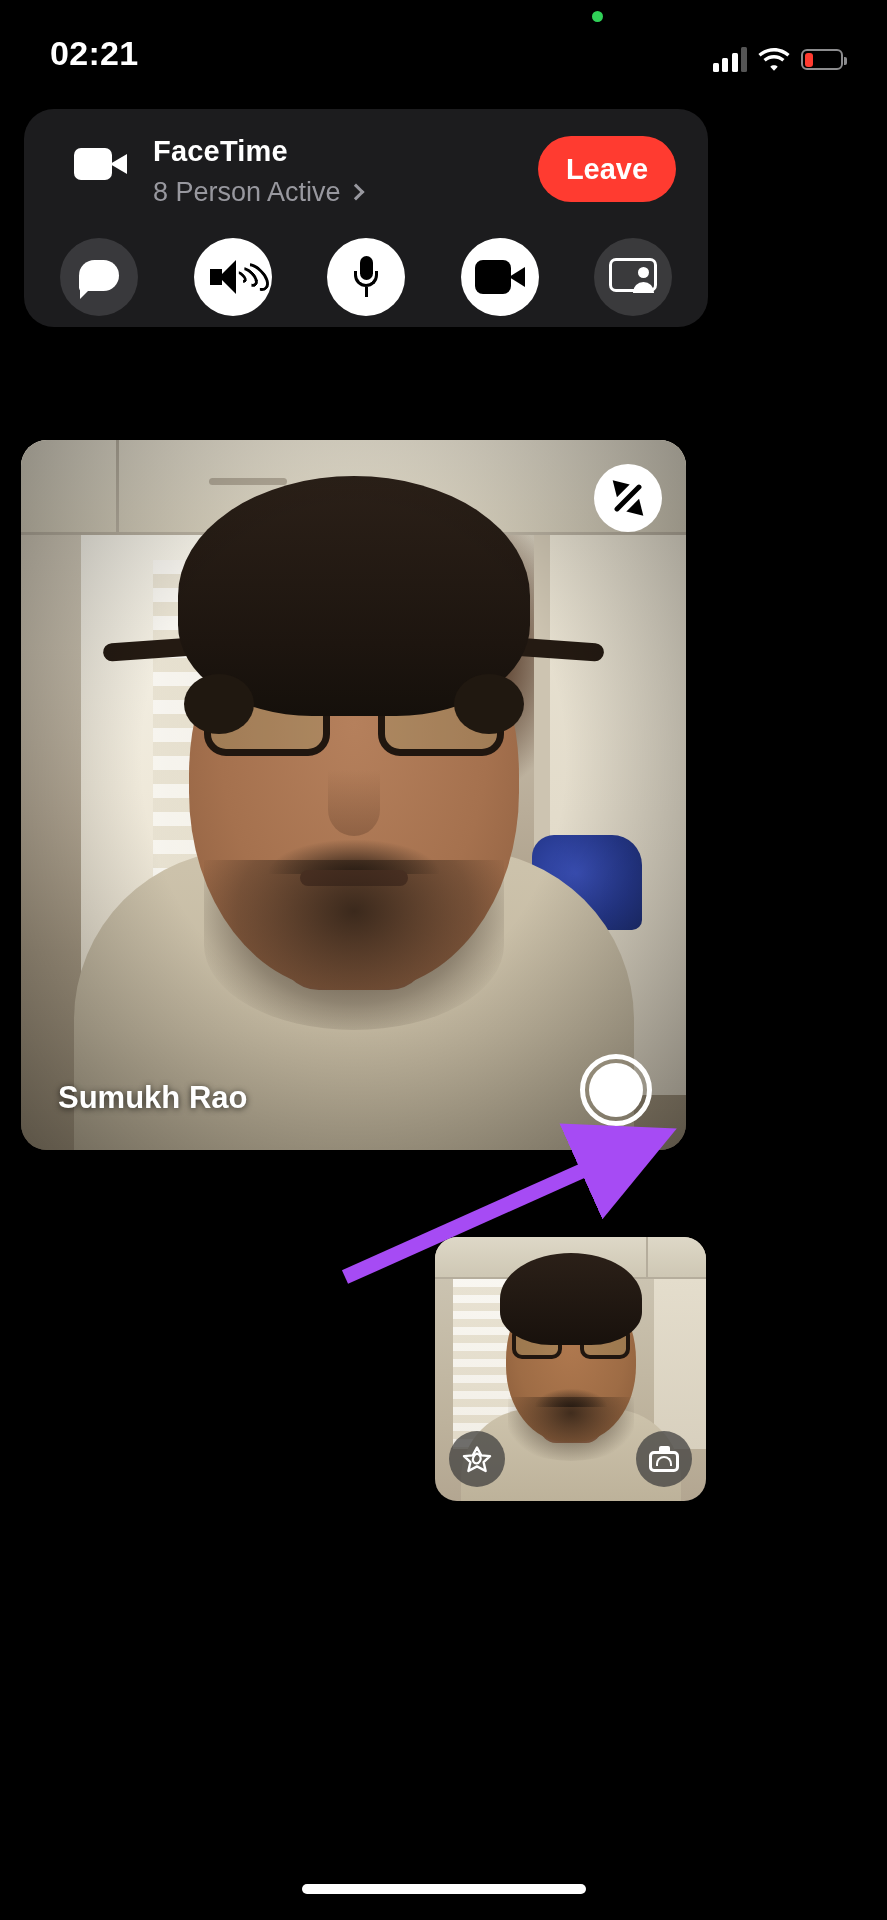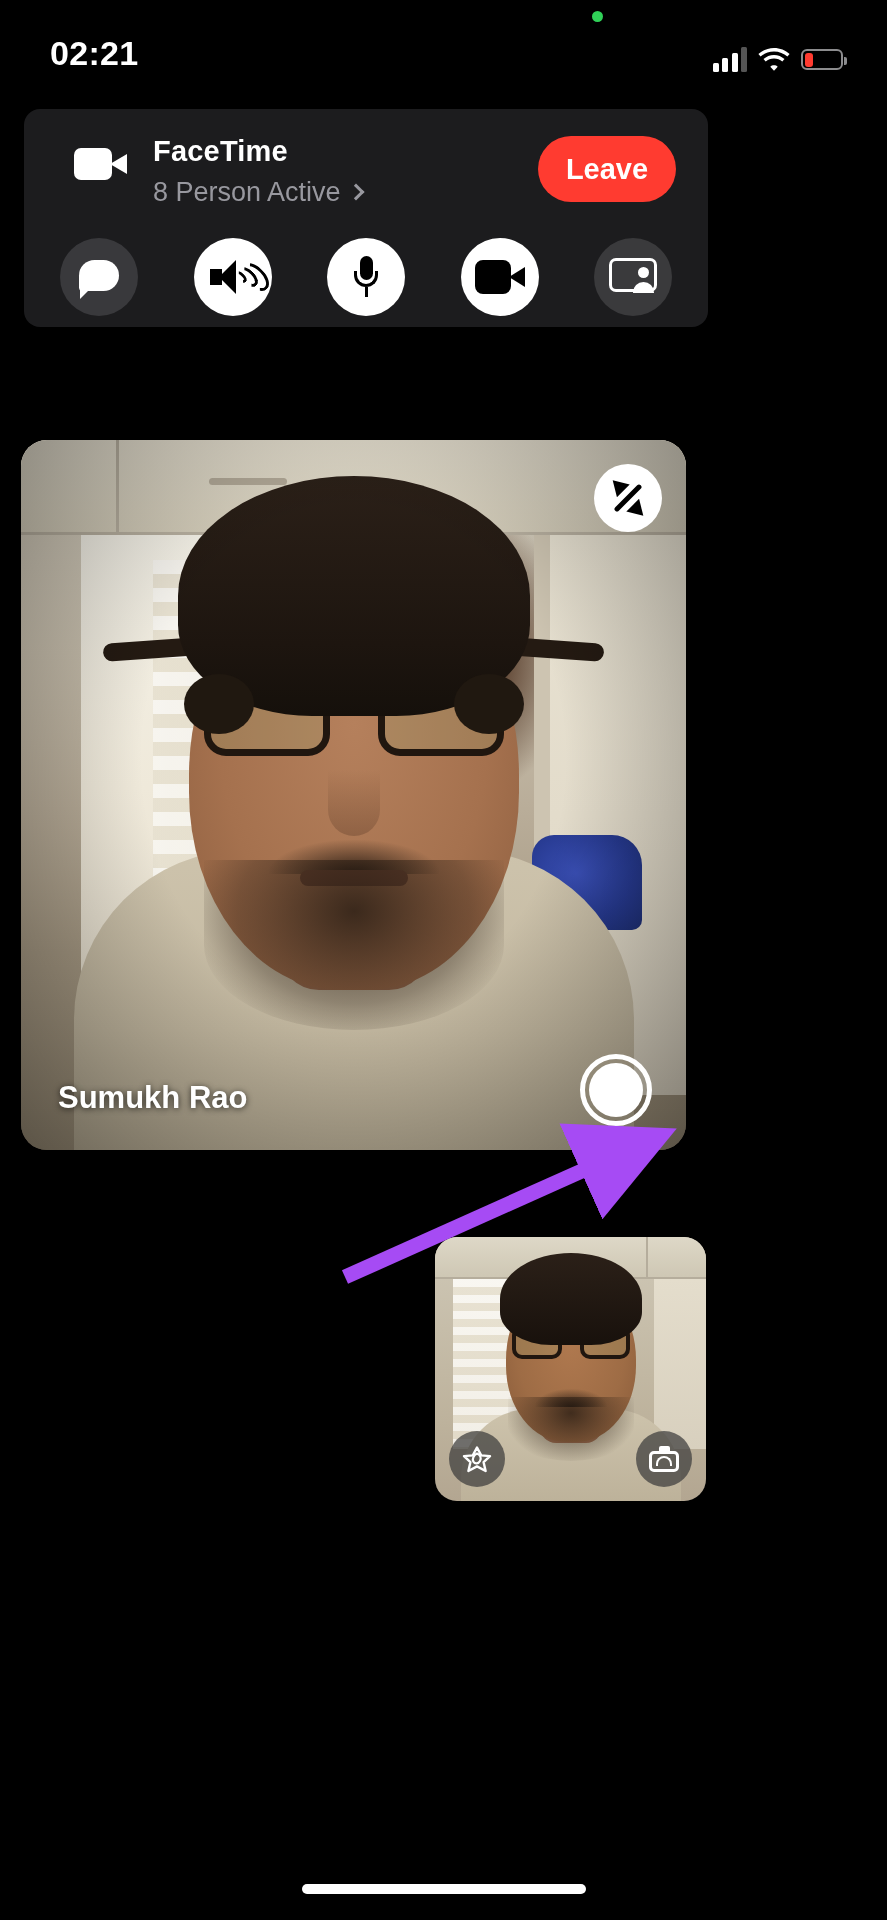--- a/index.html
+++ b/index.html
@@ -48,21 +48,21 @@
   }
   .batt .fill {
     position:absolute; left:1.5px; top:1.5px; bottom:1.5px;
     width:8px; background:#ff3b30; border-radius:3px;
   }
 
   
   .ft-banner {
     position:absolute; left:24px; top:109px;
     width:684px; height:218px;
-    background:#1c1c1e; border-radius:16px;
+    background:#1c1c1e; border-radius:30px;
   }
   .ft-head { position:absolute; left:0; top:0; width:100%; height:118px; }
   .ft-vid-icon {
     position:absolute; left:50px; top:35px;
     width:54px; height:40px;
   }
   .ft-vid-icon .body {
     position:absolute; left:0; top:4px; width:38px; height:32px;
     background:#fff; border-radius:7px;
   }

